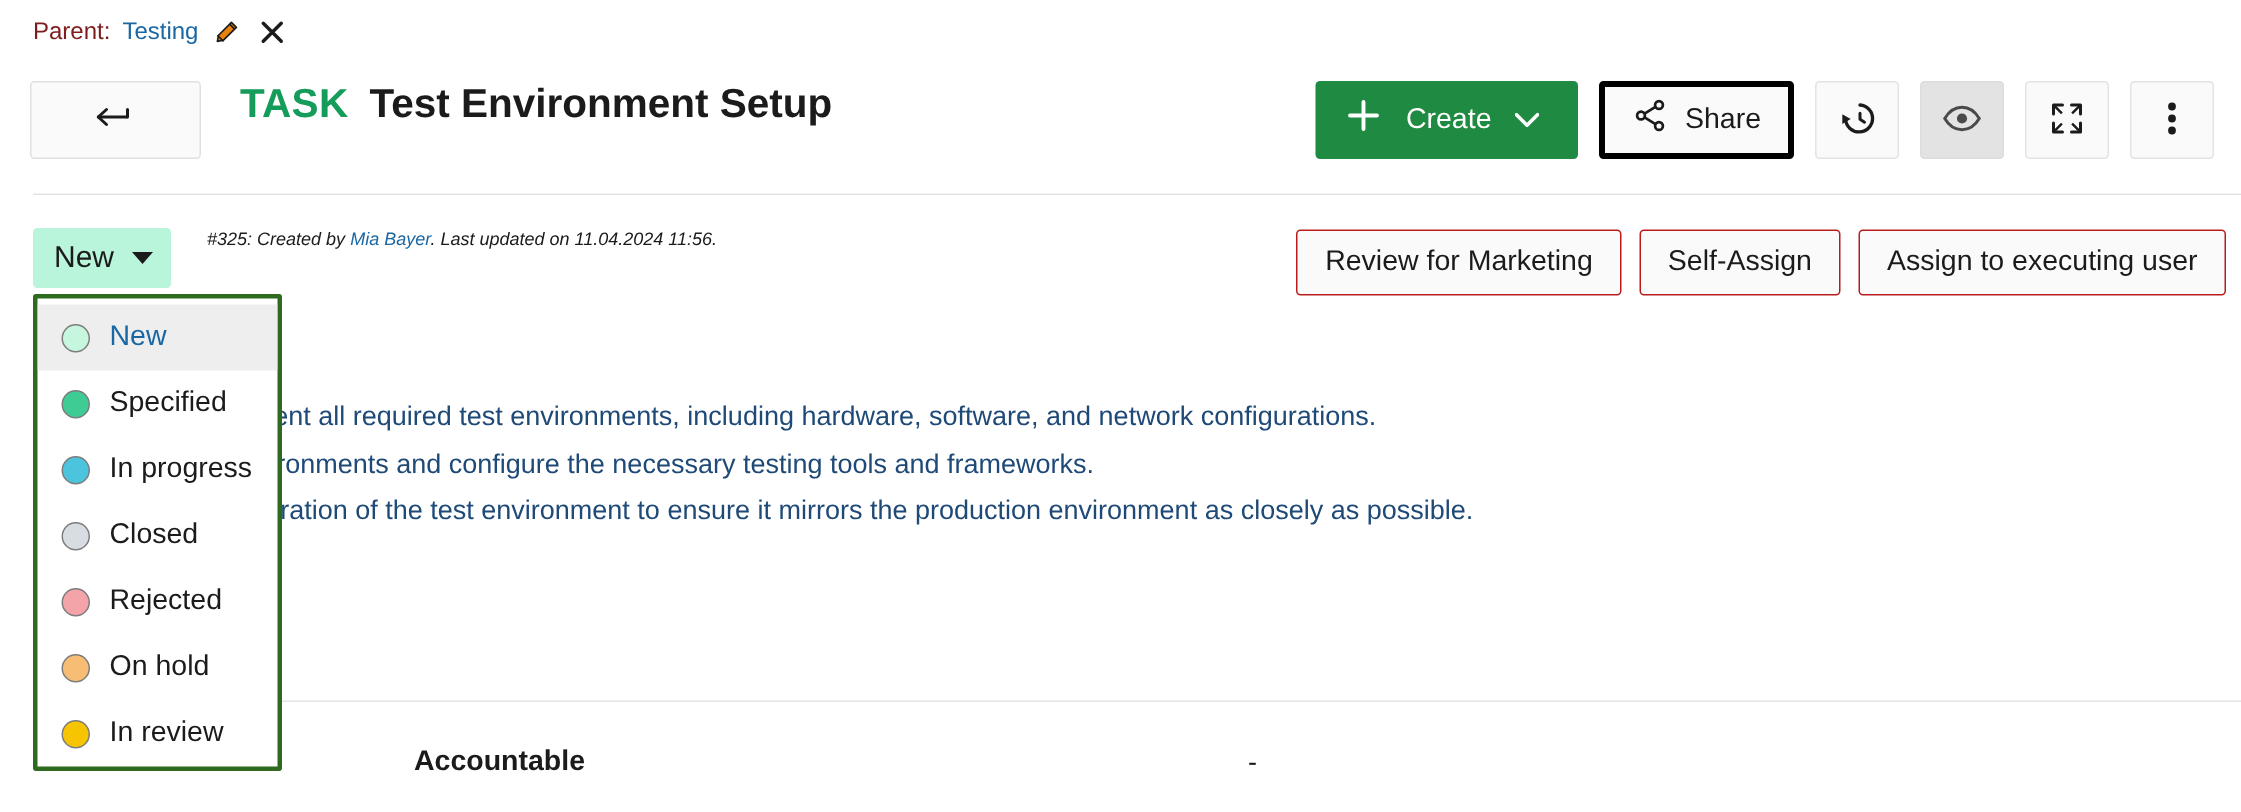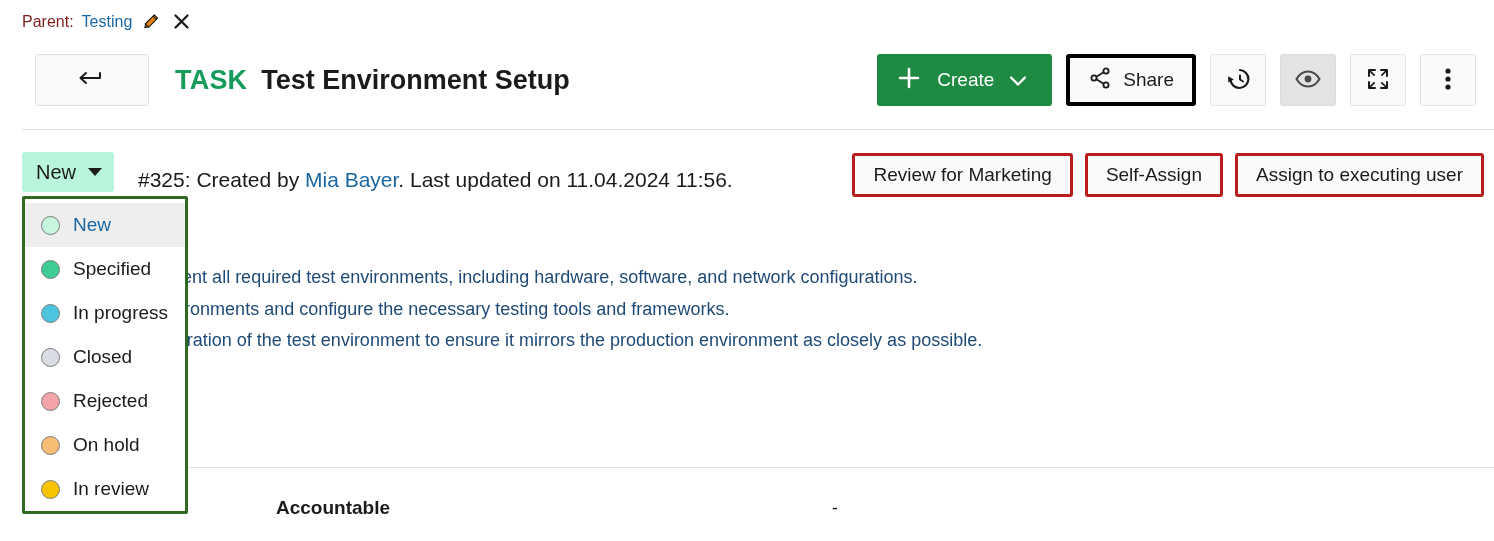--- a/index.html
+++ b/index.html
@@ -23,22 +23,22 @@
   .parent-link {
     color: #1a67a3; font-size: 16px; text-decoration: none; cursor: pointer;
   }
   .icon-btn-plain {
     background: none; border: none; padding: 0 2px; cursor: pointer;
     display: inline-flex; align-items: center; justify-content: center;
   }
 
   
   .title-row {
-    position: absolute; left: 35px; top: 54px; right: 18px; height: 52px;
-    display: flex; align-items: center;
+    position: absolute; left: 20px; top: 54px; right: 18px; height: 52px;
+    display: flex; 
   }
   .back-btn {
     width: 114px; height: 52px;
     background: #fafafa; border: 1px solid #e0e0e0; border-radius: 3px;
     display: flex; align-items: center; justify-content: center;
     cursor: pointer; flex: 0 0 auto;
   }
   .title-wrap {
     margin-left: 26px; display: flex; align-items: baseline; gap: 14px;
     white-space: nowrap;
@@ -89,32 +89,32 @@
     background: #b8f5db; border: none; border-radius: 3px;
     display: flex; align-items: center; gap: 12px; cursor: pointer;
     font-size: 20px; color: #1b1b1b; font-family: "Liberation Sans", sans-serif;
   }
   .caret-down {
     width: 0; height: 0;
     border-left: 7px solid transparent; border-right: 7px solid transparent;
     border-top: 8px solid #1b1b1b;
   }
   .meta-text {
-    margin-left: 24px; margin-top: 16px;
-    font-size: 21px; color: #1b1b1b; white-space: nowrap;
+    margin-left: 24px; margin-top: 0;
+    font-size: 12px; color: #1b1b1b; white-space: nowrap; font-style: italic;
   }
   .meta-link { color: #1a67a3; text-decoration: none; cursor: pointer; }
 
   .status-actions {
     margin-left: auto; display: flex; align-items: center; gap: 12px;
     margin-top: 1px;
   }
   .btn-action {
     height: 44px; padding: 0 18px;
-    background: #fafafa; border: 3px solid #b91c1c; border-radius: 3px;
+    background: #fafafa; border: 1px solid #b91c1c; border-radius: 3px;
     font-size: 19px; color: #1b1b1b; font-family: "Liberation Sans", sans-serif;
     white-space: nowrap; cursor: pointer;
   }
 
   
   .body-text {
     position: absolute; left: 30px; top: 262px; width: 1100px;
     font-size: 18px; line-height: 31.5px; color: #1f4a77;
   }
   .body-text p { margin: 0; white-space: nowrap; }

